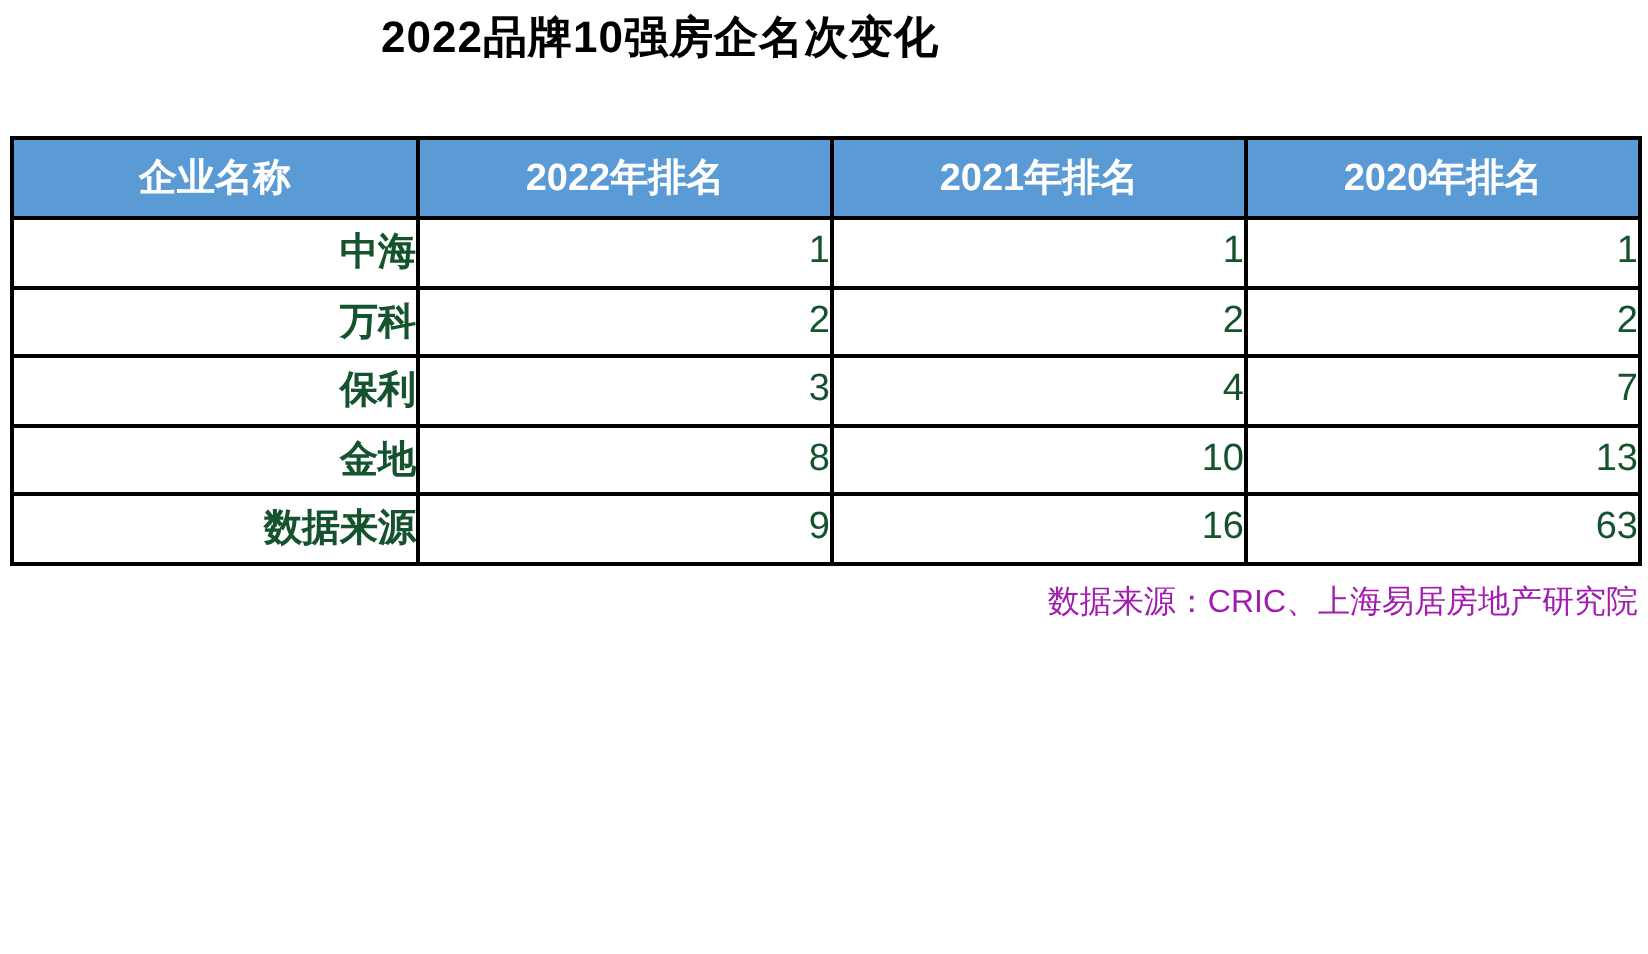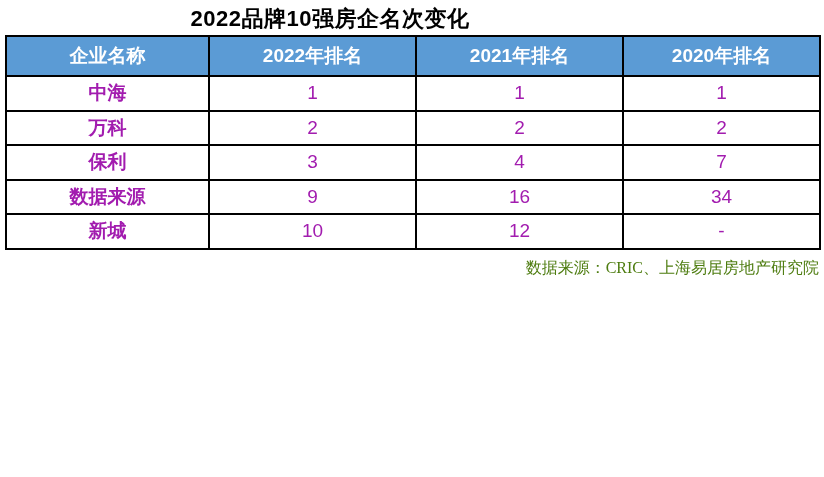--- a/index.html
+++ b/index.html
@@ -24,52 +24,53 @@
       padding-top: 4px;
       height: 31px;
       line-height: 30px;
       letter-spacing: 0.5px;
     }
     table.rank-table {
       border-collapse: collapse;
       table-layout: fixed;
       margin-left: 5px;
       width: 814px;
+      margin-top: 33px;
     }
     table.rank-table th,
     table.rank-table td {
       border: 2px solid #000000;
       text-align: center;
       vertical-align: middle;
       padding: 0;
       overflow: hidden;
     }
     table.rank-table th {
       background: #5B9BD5;
       color: #ffffff;
       font-weight: bold;
       font-size: 19px;
       height: 38px;
     }
     table.rank-table td {
       font-size: 19px;
-      color: #a21caf;
+      color: #14532d;
       height: 32.5px;
       font-weight: normal;
+      text-align: right;
     }
     table.rank-table td.company {
       font-weight: bold;
     }
     .source-note {
       width: 819px;
       text-align: right;
       font-size: 16px;
-      color: #4d7c0f;
+      color: #a21caf;
       padding-top: 8px;
-      font-family: Liberation Serif, serif;
     }
   </style>
 </head>
 <body>
 
 <div class="page">
 
   <div class="title">2022品牌10强房企名次变化</div>
 
   <table class="rank-table">
@@ -100,29 +101,29 @@
         <td>2</td>
         <td>2</td>
       </tr>
       <tr>
         <td class="company">保利</td>
         <td>3</td>
         <td>4</td>
         <td>7</td>
       </tr>
       <tr>
+        <td class="company">金地</td>
+        <td>8</td>
+        <td>10</td>
+        <td>13</td>
+      </tr>
+      <tr>
         <td class="company">数据来源</td>
         <td>9</td>
         <td>16</td>
-        <td>34</td>
-      </tr>
-      <tr>
-        <td class="company">新城</td>
-        <td>10</td>
-        <td>12</td>
-        <td>-</td>
+        <td>63</td>
       </tr>
     </tbody>
   </table>
 
   <div class="source-note">数据来源：CRIC、上海易居房地产研究院</div>
 
 </div>
 
 </body></html>

